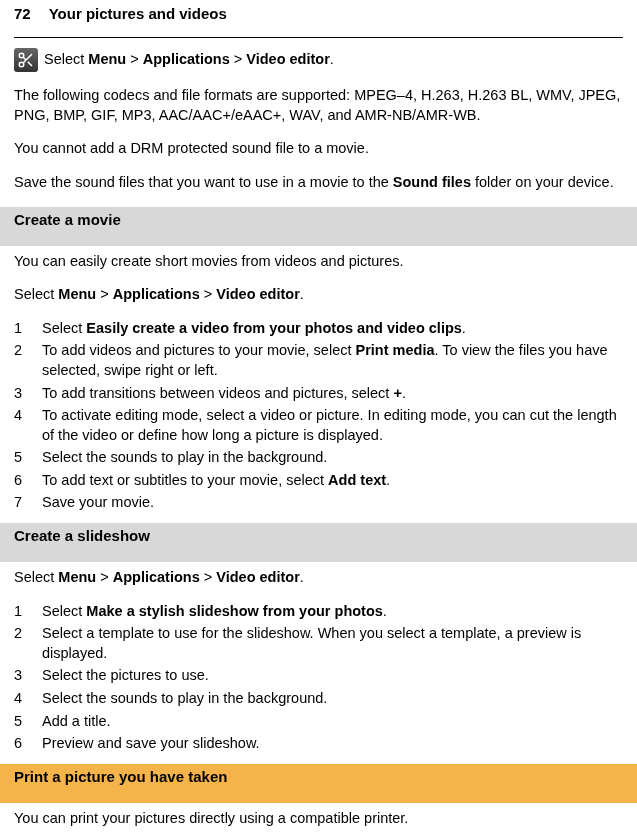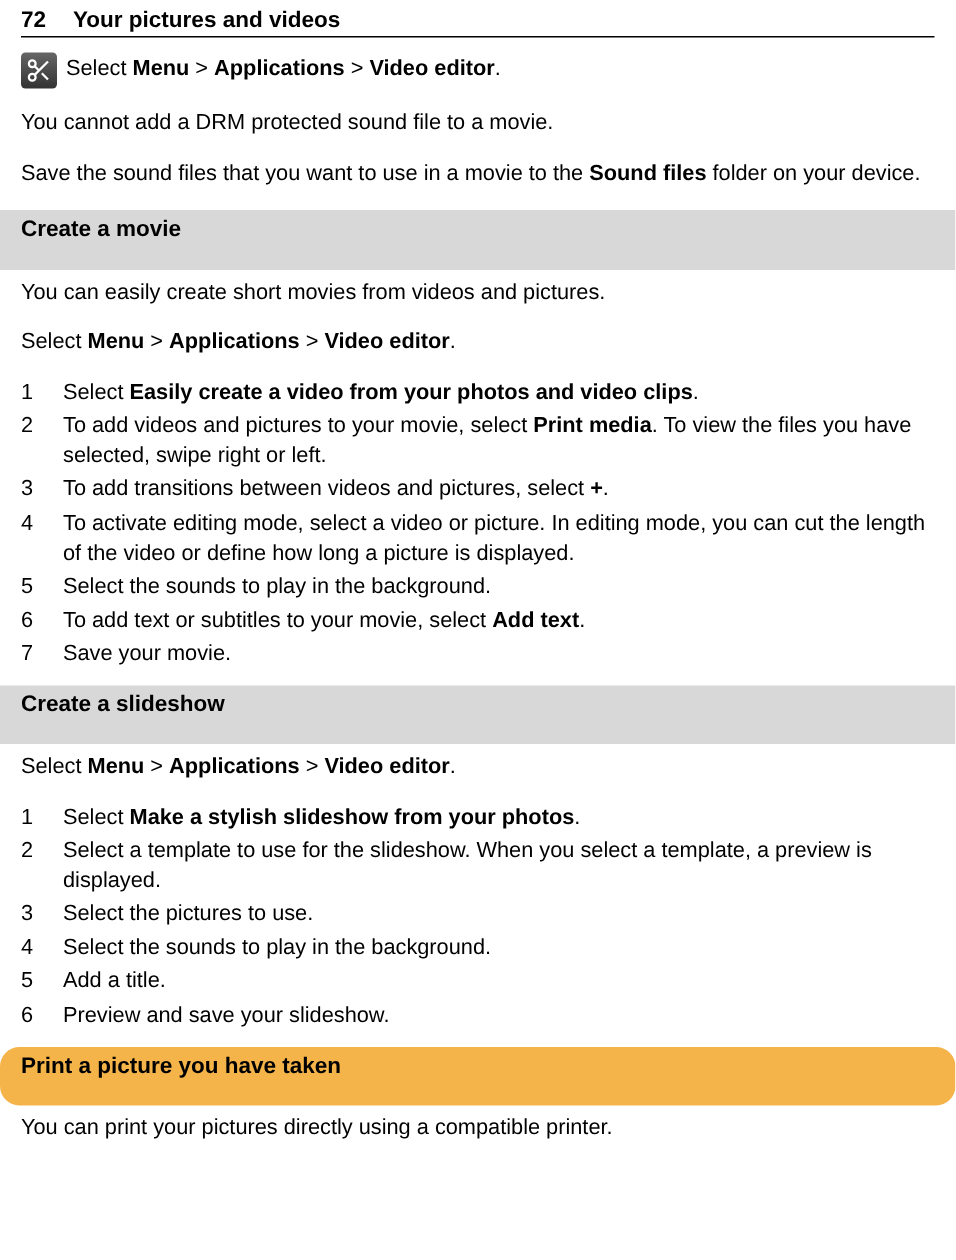--- a/index.html
+++ b/index.html
@@ -18,21 +18,21 @@
       padding: 0;
     }
     .page {
       padding: 0 14px 0 14px;
     }
     .header {
       display: flex;
       align-items: center;
       font-weight: bold;
       font-size: 15px;
-      padding: 4px 0 0 0;
+      padding: 4px 0 13px 0;
       border-bottom: 1.5px solid #000;
       margin-bottom: 10px;
     }
     .page-number {
       margin-right: 18px;
     }
     .app-icon {
       display: inline-flex;
       align-items: center;
       justify-content: center;
@@ -64,21 +64,20 @@
     }
     .section-header {
       background: #d8d8d8;
       font-weight: bold;
       padding: 3px 6px 16px 14px;
       margin: 0 -14px 6px -14px;
       font-size: 15px;
     }
     .section-header.orange {
       background: #f5b449;
-      border-radius: 13px;
     }
     ol.numbered {
       list-style: none;
       padding: 0;
       margin-bottom: 10px;
     }
     ol.numbered li {
       display: flex;
       margin-bottom: 3px;
     }
@@ -114,20 +113,21 @@
         <line x1="20" y1="4" x2="8.12" y2="15.88"></line>
         <line x1="14.47" y1="14.48" x2="20" y2="20"></line>
         <line x1="8.12" y1="8.12" x2="12" y2="12"></line>
       </svg>
     </span>
     <span class="text-part">
       <span>Select </span><span class="bold">Menu</span><span>  &gt; </span><span class="bold">Applications</span><span>  &gt; </span><span class="bold">Video editor</span><span>.</span>
     </span>
   </div>
 
+  <div class="para">The following codecs and file formats are supported: MPEG–4, H.263, H.263 BL, WMV, JPEG, PNG, BMP, GIF, MP3, AAC/AAC+/eAAC+, WAV, and AMR-NB/AMR-WB.</div>
 
   <div class="para">You cannot add a DRM protected sound file to a movie.</div>
 
   <div class="para">
     <span>Save the sound files that you want to use in a movie to the </span><span class="bold">Sound files</span><span> folder on your device.</span>
   </div>
 
   <div class="section-header">Create a movie</div>
   <div class="after-header">You can easily create short movies from videos and pictures.</div>
 

